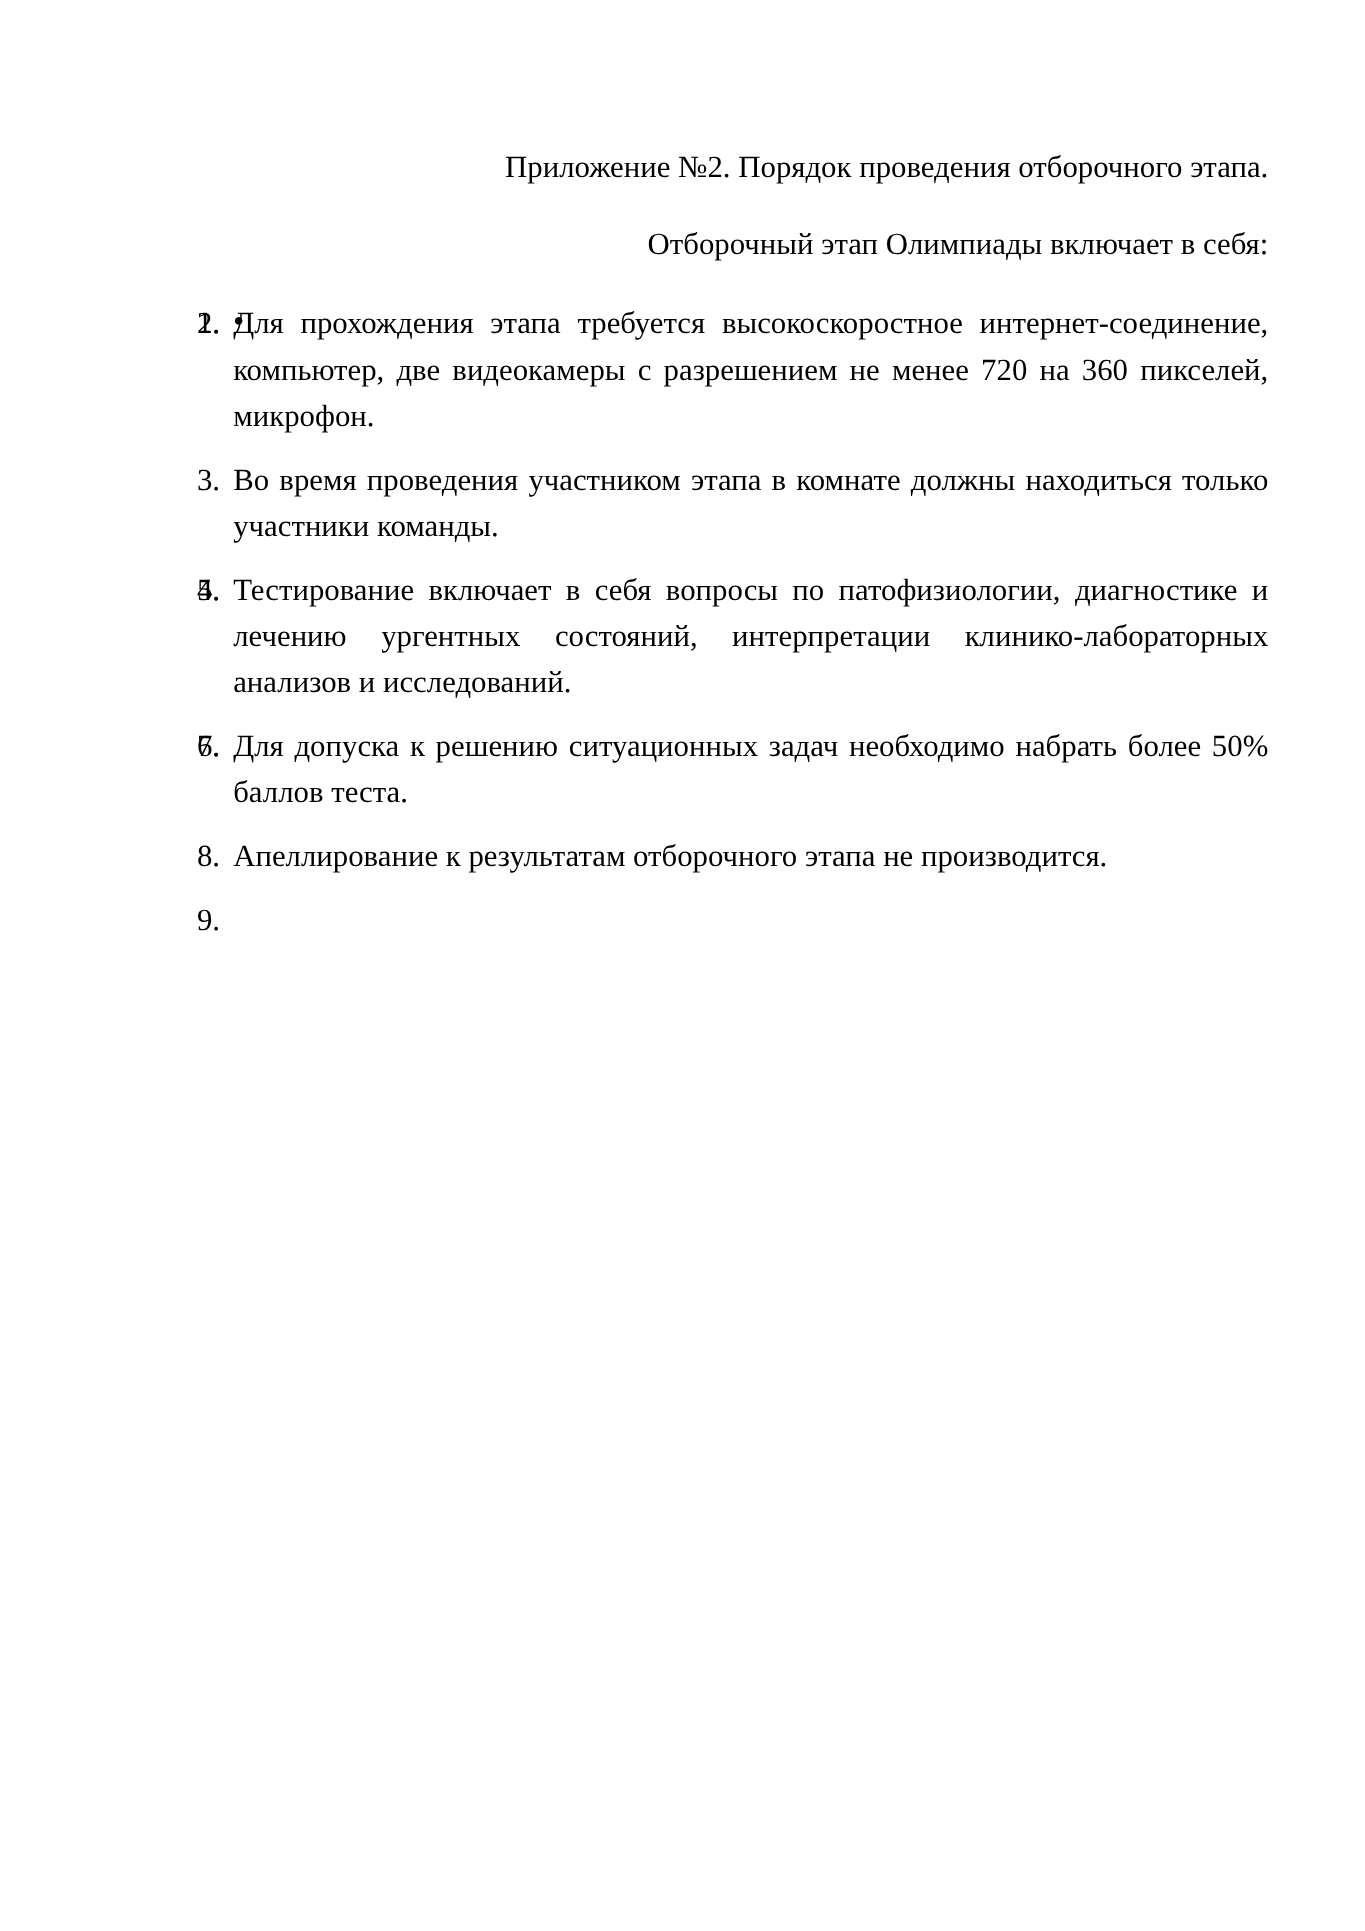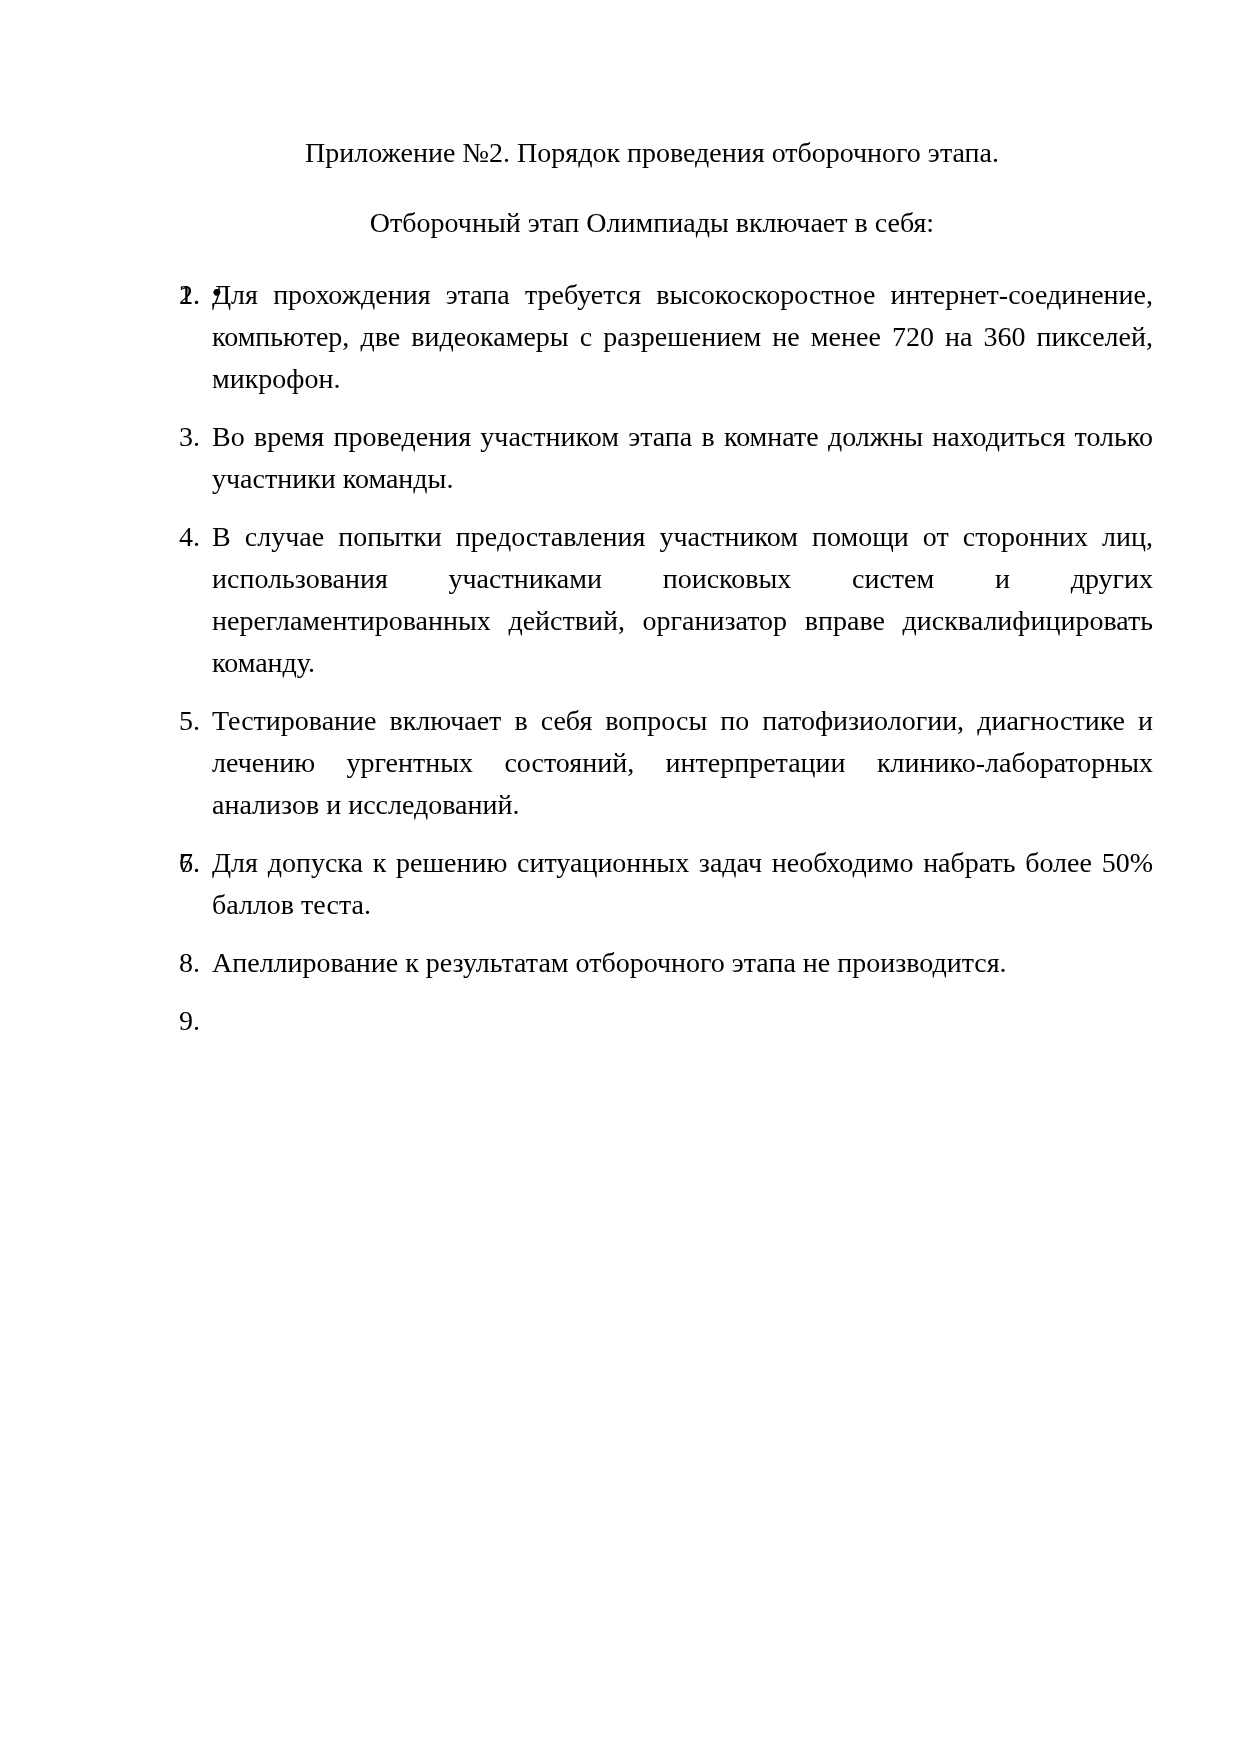--- a/index.html
+++ b/index.html
@@ -18,25 +18,25 @@
     font-size: 28px;
     line-height: 42px;
   }
   .content {
     position: absolute;
     left: 151px;
     top: 104px;
     width: 1002px;
   }
   .title {
-    text-align: center;
+    text-align: right;
   }
   .intro {
     margin-top: 20px;
-    text-align: center;
+    text-align: right;
   }
   .bullet-list {
     margin-top: 4px;
   }
   .bullet-item {
     position: relative;
     padding-left: 92px;
     text-align: justify;
   }
   .bullet-item + .bullet-item {
@@ -99,21 +99,20 @@
       <div class="numbered-item">
         <span class="item-number">2.</span>
         <span>Для прохождения этапа требуется высокоскоростное интернет-соединение, компьютер, две видеокамеры с разрешением не менее 720 на 360 пикселей, микрофон.</span>
       </div>
       <div class="numbered-item">
         <span class="item-number">3.</span>
         <span>Во время проведения участником этапа в комнате должны находиться только участники команды.</span>
       </div>
       <div class="numbered-item">
         <span class="item-number">4.</span>
-        <span>В случае попытки предоставления участником помощи от сторонних лиц, использования участниками поисковых систем и других нерегламентированных действий, организатор вправе дисквалифицировать команду.</span>
       </div>
       <div class="numbered-item">
         <span class="item-number">5.</span>
         <span>Тестирование включает в себя вопросы по патофизиологии, диагностике и лечению ургентных состояний, интерпретации клинико-лабораторных анализов и исследований.</span>
       </div>
       <div class="numbered-item">
         <span class="item-number">6.</span>
       </div>
       <div class="numbered-item">
         <span class="item-number">7.</span>

